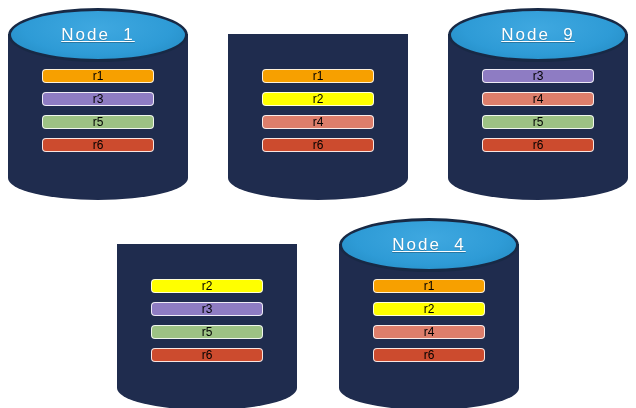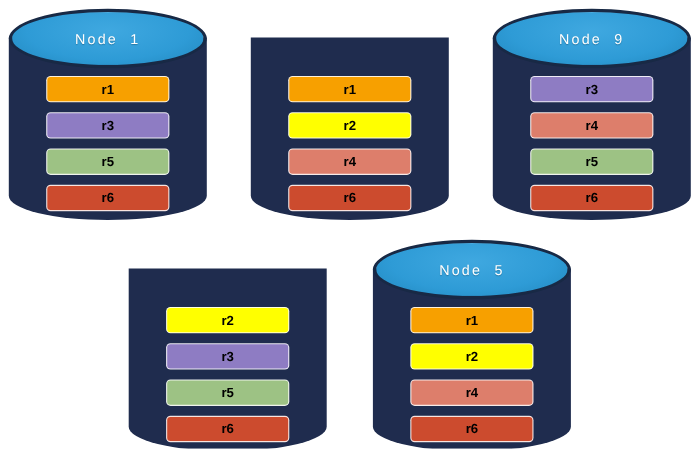--- a/index.html
+++ b/index.html
@@ -42,38 +42,39 @@
     left:0;right:0;top:0;
     height:54px;
     background:radial-gradient(ellipse at 50% 35%, #3FA8E0 0%, var(--cyl-top) 60%, #2187BE 100%);
     border:3px solid var(--cyl-border);
     border-radius:50%;
     box-sizing:border-box;
     display:flex;align-items:center;justify-content:center;
   }
   .node-title{
     color:#FFFFFF;
-    font-size:13px;
+    font-size:17px;
     letter-spacing:2px;
     white-space:pre;
     text-shadow:0 1px 1px rgba(0,0,0,0.25);
+    text-decoration:underline;
   }
   .bars{
     position:absolute;
     left:34px;right:34px;top:61px;
     display:flex;flex-direction:column;gap:9px;
   }
   .bar{
-    height:24px;
+    height:14px;
     border-radius:4px;
     border:1px solid rgba(255,255,255,0.85);
     box-sizing:border-box;
     display:flex;align-items:center;justify-content:center;
     color:#000000;
-    font-weight:bold;
+    font-weight:normal;
     font-size:12px;
     line-height:1;
   }
 </style>
 </head>
 <body>
 
 <div class="canvas">
   <div class="row row-top">
   <div class="cylinder">
@@ -119,21 +120,21 @@
           <div class="bar" style="background: rgb(255, 255, 0);">r2</div>
           <div class="bar" style="background: rgb(142, 124, 195);">r3</div>
           <div class="bar" style="background: rgb(157, 194, 132);">r5</div>
           <div class="bar" style="background: rgb(204, 75, 46);">r6</div>
         </div>
   </div>
 
   <div class="cylinder">
     <div class="cyl-body"></div>
     <div class="cyl-top">
-      <span class="node-title">Node  5</span>
+      <span class="node-title">Node  4</span>
     </div>
     <div class="bars">
           <div class="bar" style="background: rgb(247, 160, 0);">r1</div>
           <div class="bar" style="background: rgb(255, 255, 0);">r2</div>
           <div class="bar" style="background: rgb(221, 126, 107);">r4</div>
           <div class="bar" style="background: rgb(204, 75, 46);">r6</div>
         </div>
   </div>
 </div>
 </div>

